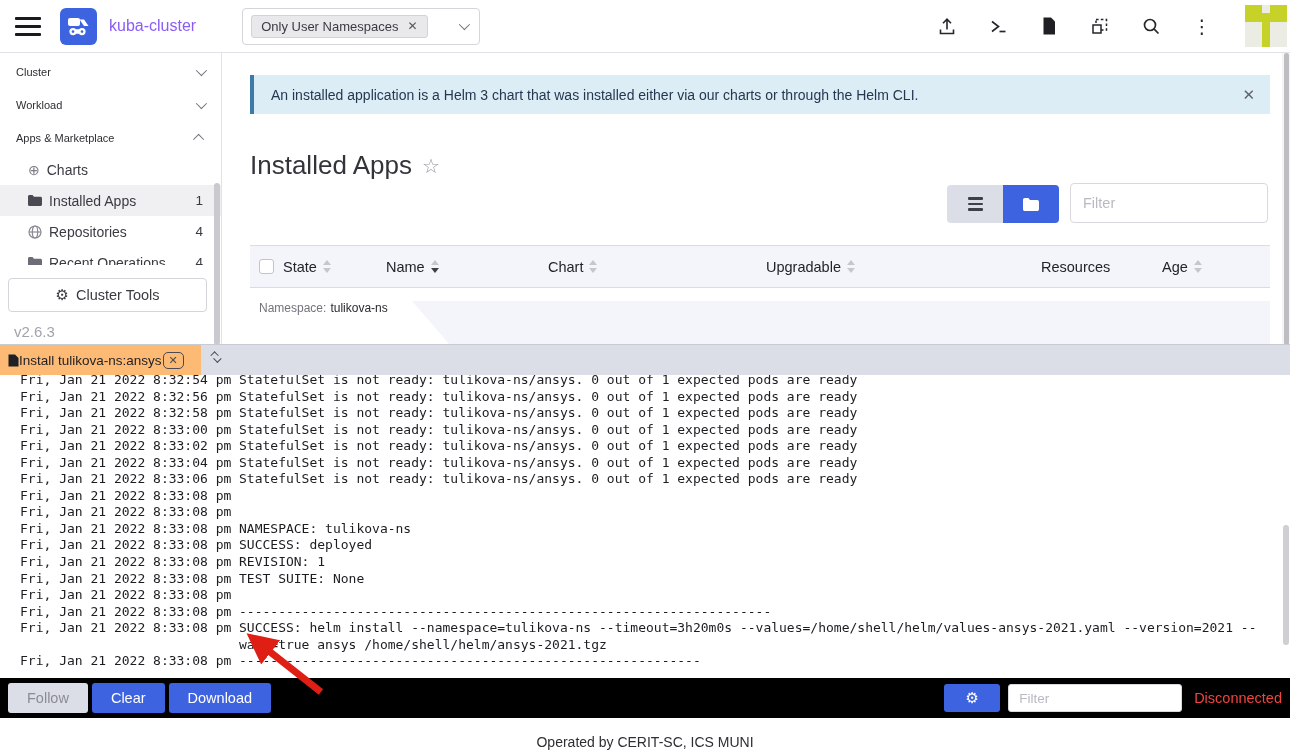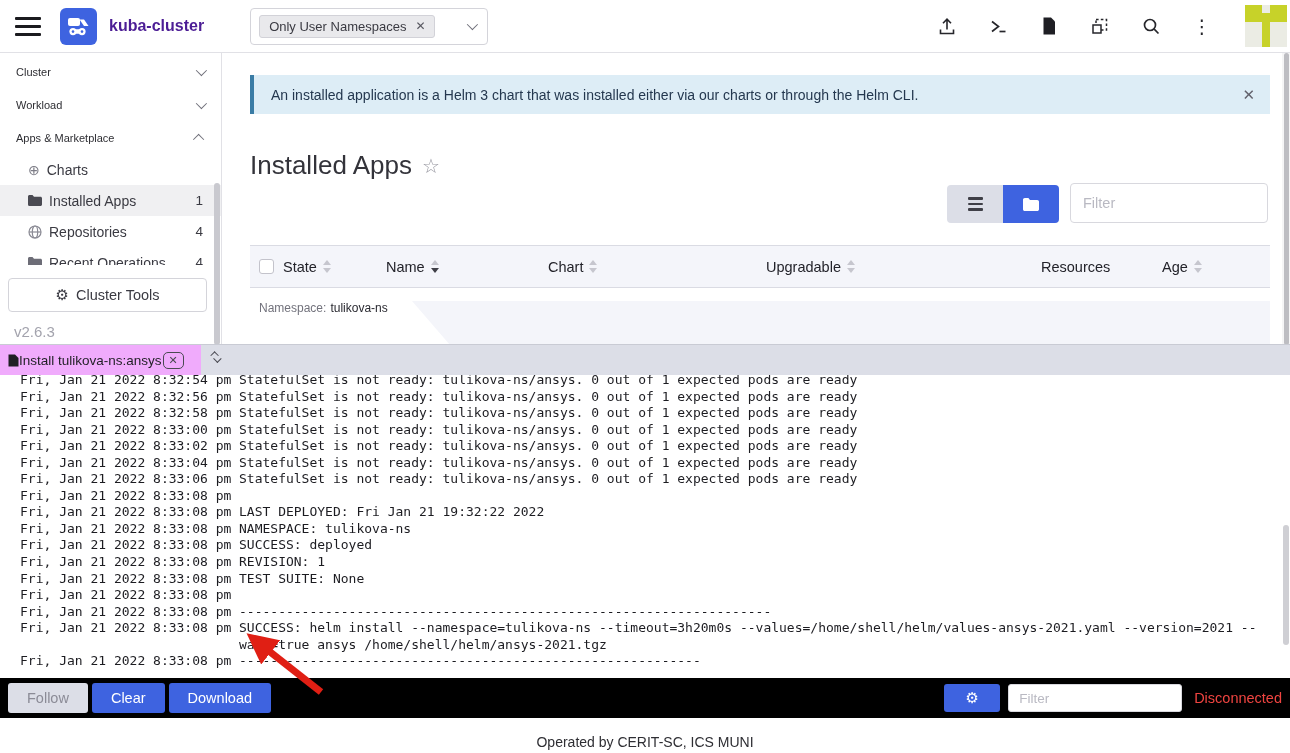--- a/index.html
+++ b/index.html
@@ -13,21 +13,21 @@
   .app{position:relative;width:1290px;height:753px;background:#fff;overflow:hidden;
        font-family:"Liberation Sans",sans-serif;color:#141419}
 
   
   .topbar{position:absolute;top:0;left:0;right:0;height:53px;background:#fff;
           border-bottom:1px solid #e1e1e6;display:flex;align-items:center;z-index:5}
   .hamb{width:26px;margin-left:15px;display:flex;flex-direction:column;gap:5px;cursor:pointer}
   .hamb i{height:3px;background:#1b1b1f;border-radius:1px}
   .logo{width:37px;height:37px;background:var(--primary);border-radius:6px;margin-left:19px;
         display:flex;align-items:center;justify-content:center}
-  .cluster-name{margin-left:12px;font-size:16px;color:#4c1d95;font-weight:700}
+  .cluster-name{margin-left:12px;font-size:16px;color:#8b5cf6;font-weight:400}
   .ns-dd{margin-left:46px;width:238px;height:37px;border:1px solid #d4d4da;border-radius:4px;
          display:flex;align-items:center;padding:0 12px 0 8px;gap:24px;cursor:pointer}
   .ns-tag{background:#e9e9ec;border:1px solid #d2d2d8;border-radius:3px;font-size:13px;color:#3a3a42;
           padding:3px 9px;display:flex;gap:9px;align-items:center;white-space:nowrap}
   .ns-tag .x{font-size:12px;color:#55555e;cursor:pointer}
   .cv{width:8px;height:8px;border-right:1.7px solid #6f6f79;border-bottom:1.7px solid #6f6f79;display:inline-block;flex-shrink:0}
   .cv.down{transform:rotate(45deg) translateY(-2px)}
   .cv.up{transform:rotate(-135deg) translateY(-2px)}
   .h-right{margin-left:auto;display:flex;align-items:center;gap:31px;padding-right:0}
   .hicon{width:20px;height:20px;display:flex;align-items:center;justify-content:center;cursor:pointer;color:#26262b}
@@ -84,21 +84,21 @@
           clip-path:polygon(0 0,162px 0,200px 44px,0 44px);
           display:flex;align-items:flex-start;padding-left:9px;font-size:12px}
   .ns-tab .lbl{color:#72727c}
   .ns-tab .val{color:#2a2a31;margin-left:4px}
   .page-sb{position:absolute;right:0;top:53px;width:8px;height:292px;background:#f5f5f6}
   .page-sb i{position:absolute;top:0;bottom:0;right:1px;width:5px;background:#bdbdc2;border-radius:3px}
 
   
   .term{position:absolute;left:0;top:345px;width:1290px;height:373px;background:#fff;z-index:6;box-shadow:0 -1px 0 #c9cbd4}
   .term-tabs{position:relative;height:30px;background:#dcdee7}
-  .term-tab{position:absolute;left:0;top:0;width:201px;height:30px;background:#f0abfc;display:flex;
+  .term-tab{position:absolute;left:0;top:0;width:201px;height:30px;background:#fdba74;display:flex;
             align-items:center;padding:0 8px;cursor:pointer}
   .term-tab .t{font-size:13.5px;color:#1f1f24;white-space:nowrap}
   .tab-x{margin-left:1px;width:21px;height:17px;border:1.5px solid #4a4a52;border-radius:5px;display:flex;
          align-items:center;justify-content:center;font-size:11px;color:#4a4a52;cursor:pointer;flex-shrink:0}
   .term-resize{position:absolute;left:213px;top:6px;display:flex;flex-direction:column;gap:3px;cursor:ns-resize}
   .term-resize .cv{width:6px;height:6px;border-color:#4a4a52}
   .term-logs{position:absolute;top:30px;left:0;right:0;height:303px;overflow:hidden;
              font-family:"DejaVu Sans Mono",monospace;font-size:13px;line-height:16.55px;color:#1c1c21;
              padding:0 10px 0 20px}
   .term-logs .inner{margin-top:-3px}
@@ -405,21 +405,20 @@
           <span class="log-time">Fri, Jan 21 2022 8:33:06 pm</span>
           <span class="log-msg">StatefulSet is not ready: tulikova-ns/ansys. 0 out of 1 expected pods are ready</span>
         </div>
 
         <div class="log-row">
           <span class="log-time">Fri, Jan 21 2022 8:33:08 pm</span>
         </div>
 
         <div class="log-row">
           <span class="log-time">Fri, Jan 21 2022 8:33:08 pm</span>
-          <span class="log-msg">LAST DEPLOYED: Fri Jan 21 19:32:22 2022</span>
         </div>
 
         <div class="log-row">
           <span class="log-time">Fri, Jan 21 2022 8:33:08 pm</span>
           <span class="log-msg">NAMESPACE: tulikova-ns</span>
         </div>
 
         <div class="log-row">
           <span class="log-time">Fri, Jan 21 2022 8:33:08 pm</span>
           <span class="log-msg">SUCCESS: deployed</span>

